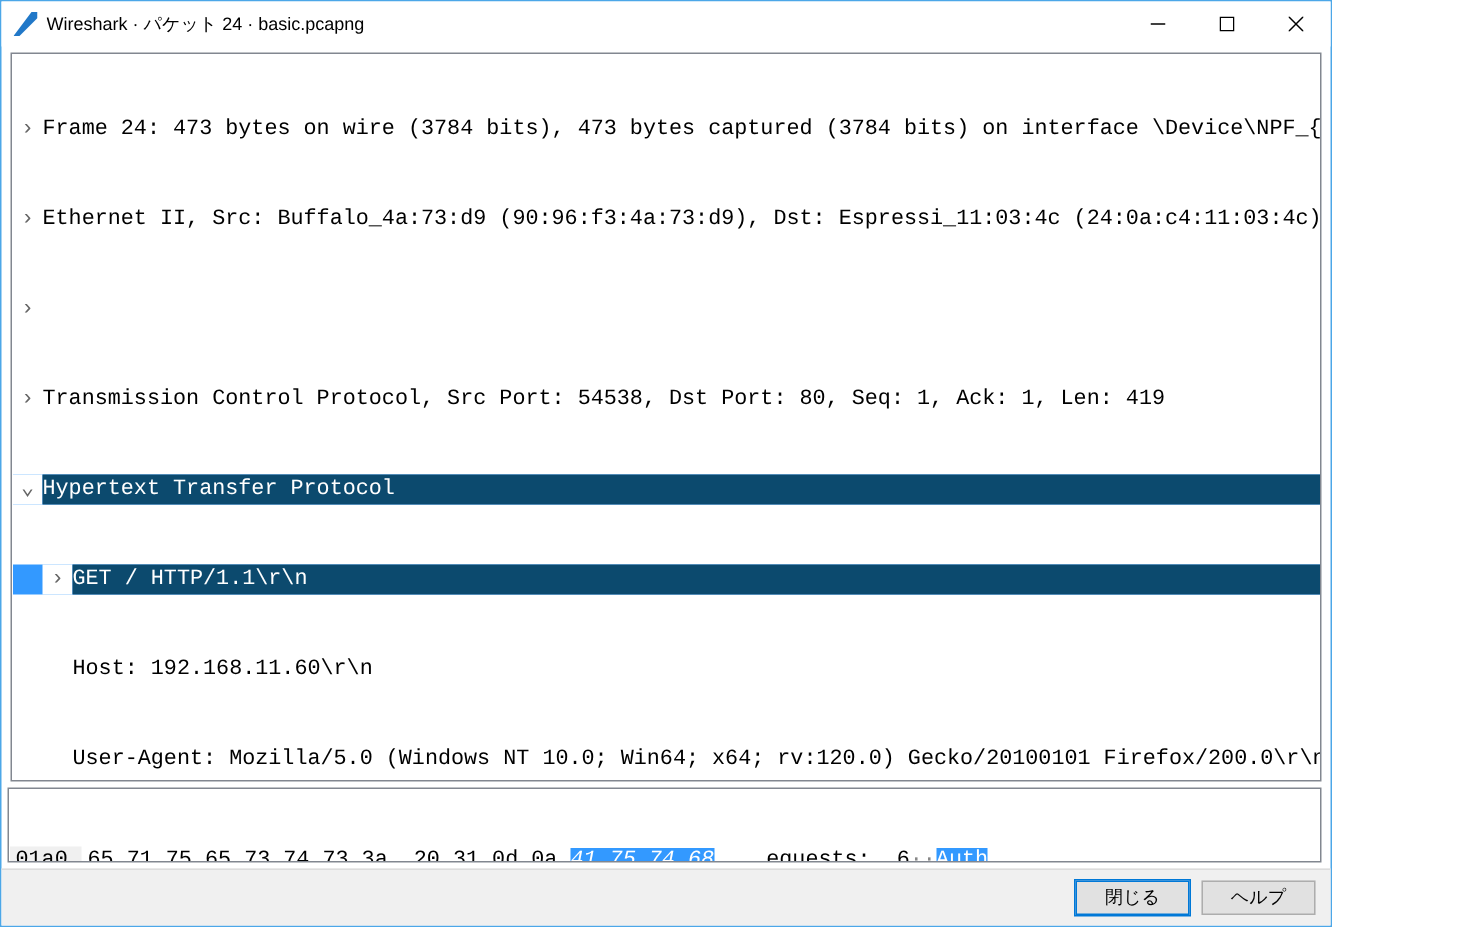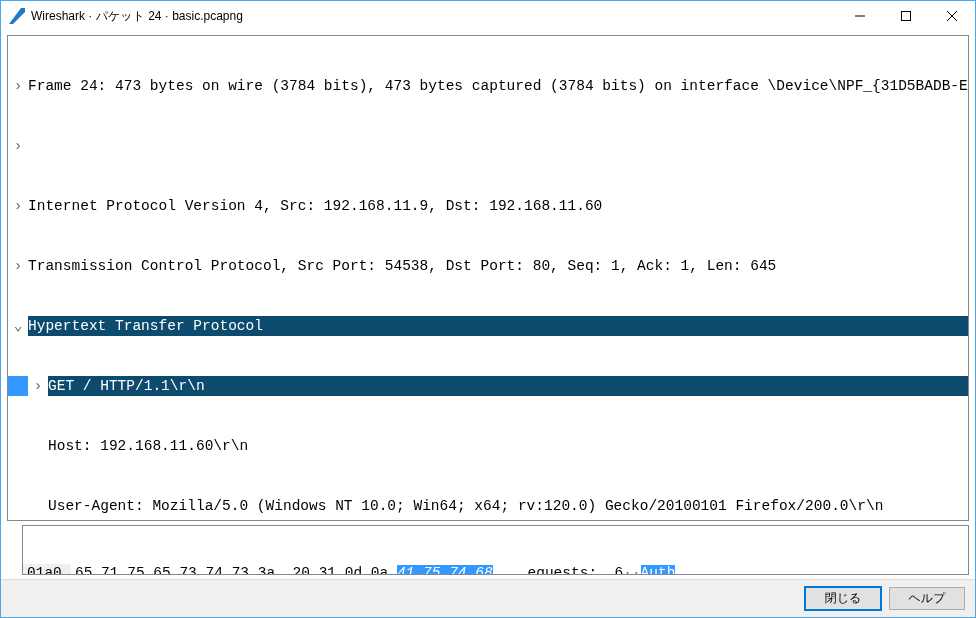--- a/index.html
+++ b/index.html
@@ -4,21 +4,21 @@
 <style>
   * { box-sizing: border-box; }
   html, body { margin: 0; padding: 0; height: 100%; }
   body {
     font-family: "Yu Gothic UI", "Segoe UI", Meiryo, sans-serif;
     font-size: 12px;
     background: #fff;
     overflow: hidden;
   }
   .window {
-    width: 976px;
+    width: 888px;
     height: 618px;
     border: 1px solid #4ca7e8;
     display: flex;
     flex-direction: column;
     background: #fff;
   }
   .titlebar {
     height: 30px;
     display: flex;
     align-items: center;
@@ -74,21 +74,21 @@
   }
   .indent { display:inline-block; width:20px; text-align:center; color:#666; flex-shrink:0; }
   .row .txt { padding-right: 8px; }
   .row.sel-blue { background: #3399ff; color: #fff; }
   .row.sel-blue .txt { flex:1; background:#0c4a6e; }
   .row.sel-blue .indent { background:#fff; color:#666; }
 
   .hex-pane {
     height: 50px;
     border: 1px solid #828790;
-    margin: 0 6px 4px 21px;
+    margin: 0 6px 4px 4px;
     overflow-y: scroll;
     overflow-x: hidden;
     background: #fff;
     font-family: Consolas, "Courier New", monospace;
     font-size: 14.5px;
     line-height: 19px;
     white-space: pre;
   }
   .hex-row { display: flex; }
   .hex-offset {
@@ -158,23 +158,23 @@
             <line x1="10" y1="0" x2="0" y2="10" stroke="currentColor" stroke-width="1"></line>
           </svg>
       </div>
     </div>
   </div>
 
   <div class="content">
 
     <div class="tree-pane">
       <div class="row"><span class="indent"><span class="exp">›</span></span><span class="txt">Frame 24: 473 bytes on wire (3784 bits), 473 bytes captured (3784 bits) on interface \Device\NPF_{31D5BADB-E543-496A</span></div>
+      <div class="row"><span class="indent"><span class="exp">›</span></span><span class="txt">Ethernet II, Src: Buffalo_4a:73:d9 (90:96:f3:4a:73:d9), Dst: Espressi_11:03:4c (24:0a:c4:11:03:4c)</span></div>
       <div class="row"><span class="indent"><span class="exp">›</span></span></div>
-      <div class="row"><span class="indent"><span class="exp">›</span></span><span class="txt">Internet Protocol Version 4, Src: 192.168.11.9, Dst: 192.168.11.60</span></div>
-      <div class="row"><span class="indent"><span class="exp">›</span></span><span class="txt">Transmission Control Protocol, Src Port: 54538, Dst Port: 80, Seq: 1, Ack: 1, Len: 645</span></div>
+      <div class="row"><span class="indent"><span class="exp">›</span></span><span class="txt">Transmission Control Protocol, Src Port: 54538, Dst Port: 80, Seq: 1, Ack: 1, Len: 419</span></div>
       <div class="row sel-blue"><span class="indent"><span class="exp">⌄</span></span><span class="txt">Hypertext Transfer Protocol</span></div>
       <div class="row sel-blue"><span class="indent"></span><span class="indent"><span class="exp">›</span></span><span class="txt">GET / HTTP/1.1\r\n</span></div>
       <div class="row"><span class="indent"></span><span class="indent"></span><span class="txt">Host: 192.168.11.60\r\n</span></div>
       <div class="row"><span class="indent"></span><span class="indent"></span><span class="txt">User-Agent: Mozilla/5.0 (Windows NT 10.0; Win64; x64; rv:120.0) Gecko/20100101 Firefox/200.0\r\n</span></div>
       
       
       
       
       
       

